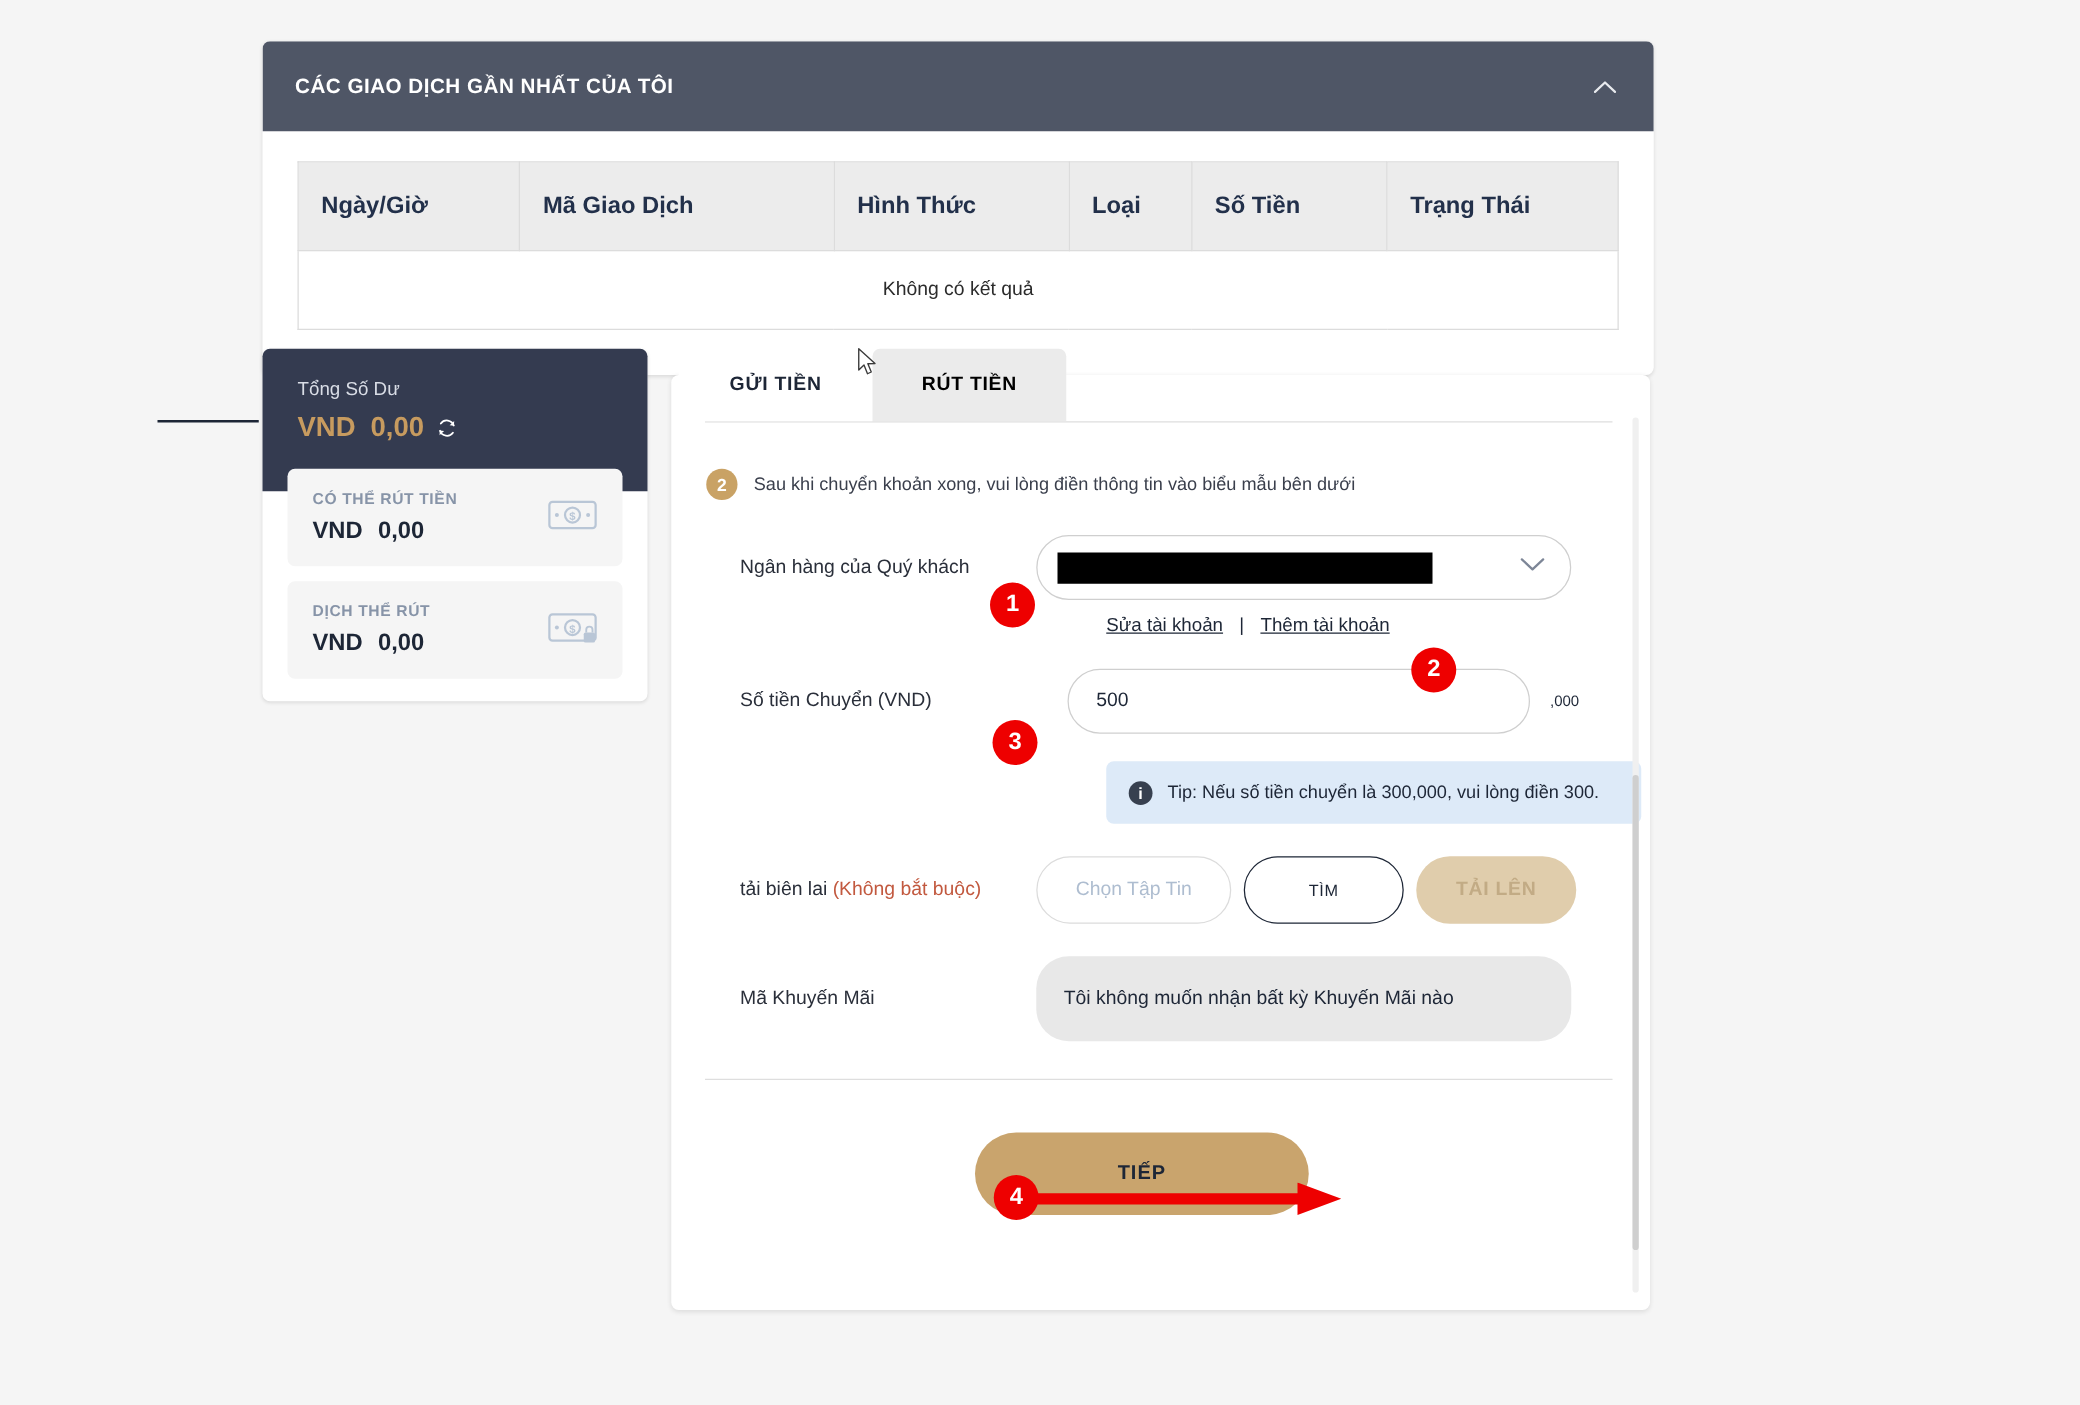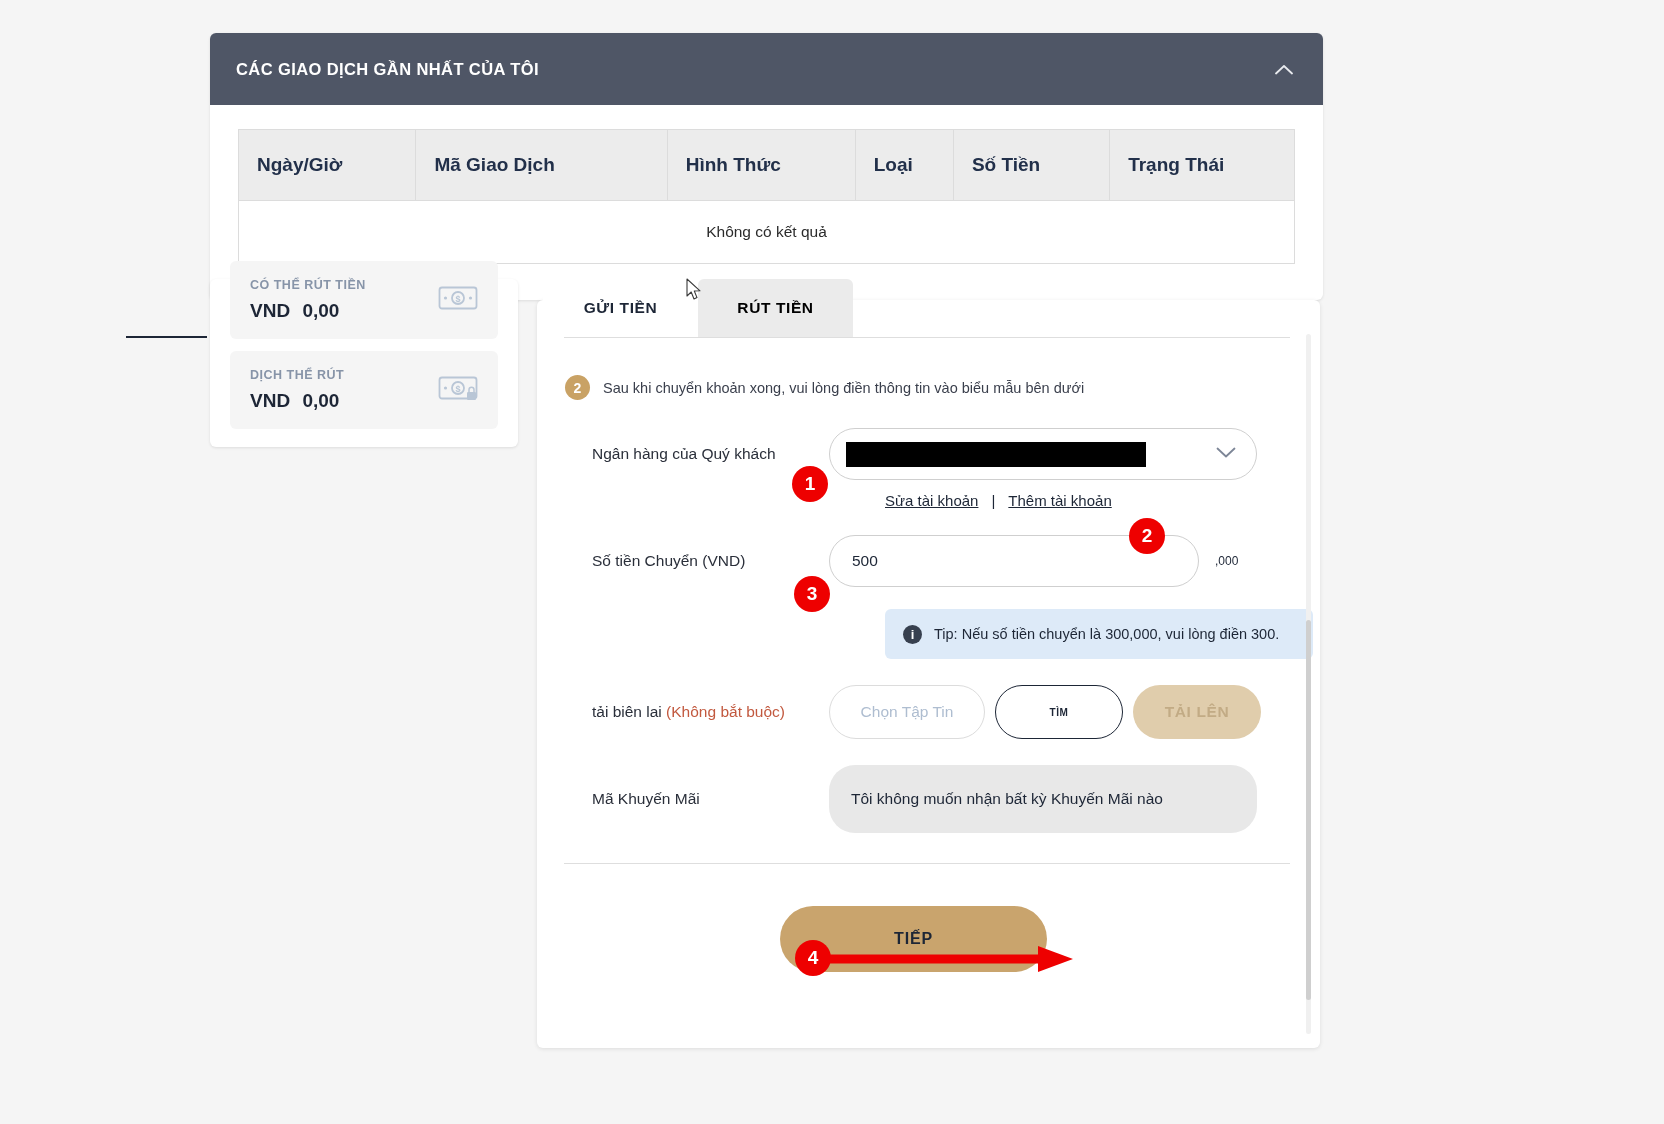--- a/index.html
+++ b/index.html
@@ -222,21 +222,21 @@
   .btn-file {
     width: 156px; height: 54px; border-radius: 27px;
     border: 1px solid #dcdcdc; background: #ffffff;
     display: flex; align-items: center; justify-content: center;
     color: #aebdd0; font-size: 15.5px; cursor: pointer;
   }
   .btn-find {
     width: 128px; height: 54px; border-radius: 27px;
     border: 1.6px solid #1d2636; background: #ffffff;
     display: flex; align-items: center; justify-content: center;
-    color: #1d2636; font-size: 10px; font-weight: bold;
+    color: #1d2636; font-size: 13px; font-weight: normal;
     letter-spacing: 0.6px; cursor: pointer;
   }
   .btn-upload {
     width: 128px; height: 54px; border-radius: 27px;
     border: none; background: #e0cdac;
     display: flex; align-items: center; justify-content: center;
     color: #c2ab85; font-size: 15.5px; font-weight: bold;
     letter-spacing: 0.6px; cursor: pointer;
   }
 
@@ -324,20 +324,35 @@
         <tbody>
           <tr>
             <td class="empty-cell" colspan="6">Không có kết quả</td>
           </tr>
         </tbody>
       </table>
     </div>
   </div>
 
   <div class="bal-wrap">
+    <div class="bal-top">
+      <div class="bal-top-label">Tổng Số Dư</div>
+      <div class="bal-top-amount">
+        <span class="cur">VND</span>
+        <span>0,00</span>
+        <span class="refresh-icon">
+          <svg width="17" height="17" viewBox="0 0 20 20" aria-hidden="true">
+            <path d="M16.5 7.5 A7 7 0 0 0 4.3 5.6" fill="none" stroke="currentColor" stroke-width="1.7" stroke-linecap="round"></path>
+            <path d="M3.5 12.5 A7 7 0 0 0 15.7 14.4" fill="none" stroke="currentColor" stroke-width="1.7" stroke-linecap="round"></path>
+            <path d="M16.9 3.4 L16.6 7.8 L12.6 7.2 Z" fill="currentColor"></path>
+            <path d="M3.1 16.6 L3.4 12.2 L7.4 12.8 Z" fill="currentColor"></path>
+          </svg>
+        </span>
+      </div>
+    </div>
 
     <div class="bal-sub">
       <div>
         <div class="bal-sub-label">CÓ THỂ RÚT TIỀN</div>
         <div class="bal-sub-amount">
           <span class="cur">VND</span>
           <span>0,00</span>
         </div>
       </div>
       <span class="money-icon">
@@ -401,21 +416,21 @@
           </div>
         </div>
       </div>
 
       <div class="acct-links">
         <span class="acct-link">Sửa tài khoản</span>
         <span class="acct-sep">|</span>
         <span class="acct-link">Thêm tài khoản</span>
       </div>
 
-      <div class="form-row" style="margin-top:26px;">
+      <div class="form-row" style="margin-top:26px;gap:25px;">
         <div class="form-label">Số tiền Chuyển (VND)</div>
         <div class="field-area">
           <div class="amount-input">500</div>
           <span class="amount-suffix">,000</span>
         </div>
       </div>
 
       <div class="tip-box">
         <span class="info-icon">i</span>
         <span class="tip-text">Tip: Nếu số tiền chuyển là 300,000, vui lòng điền 300.</span>

